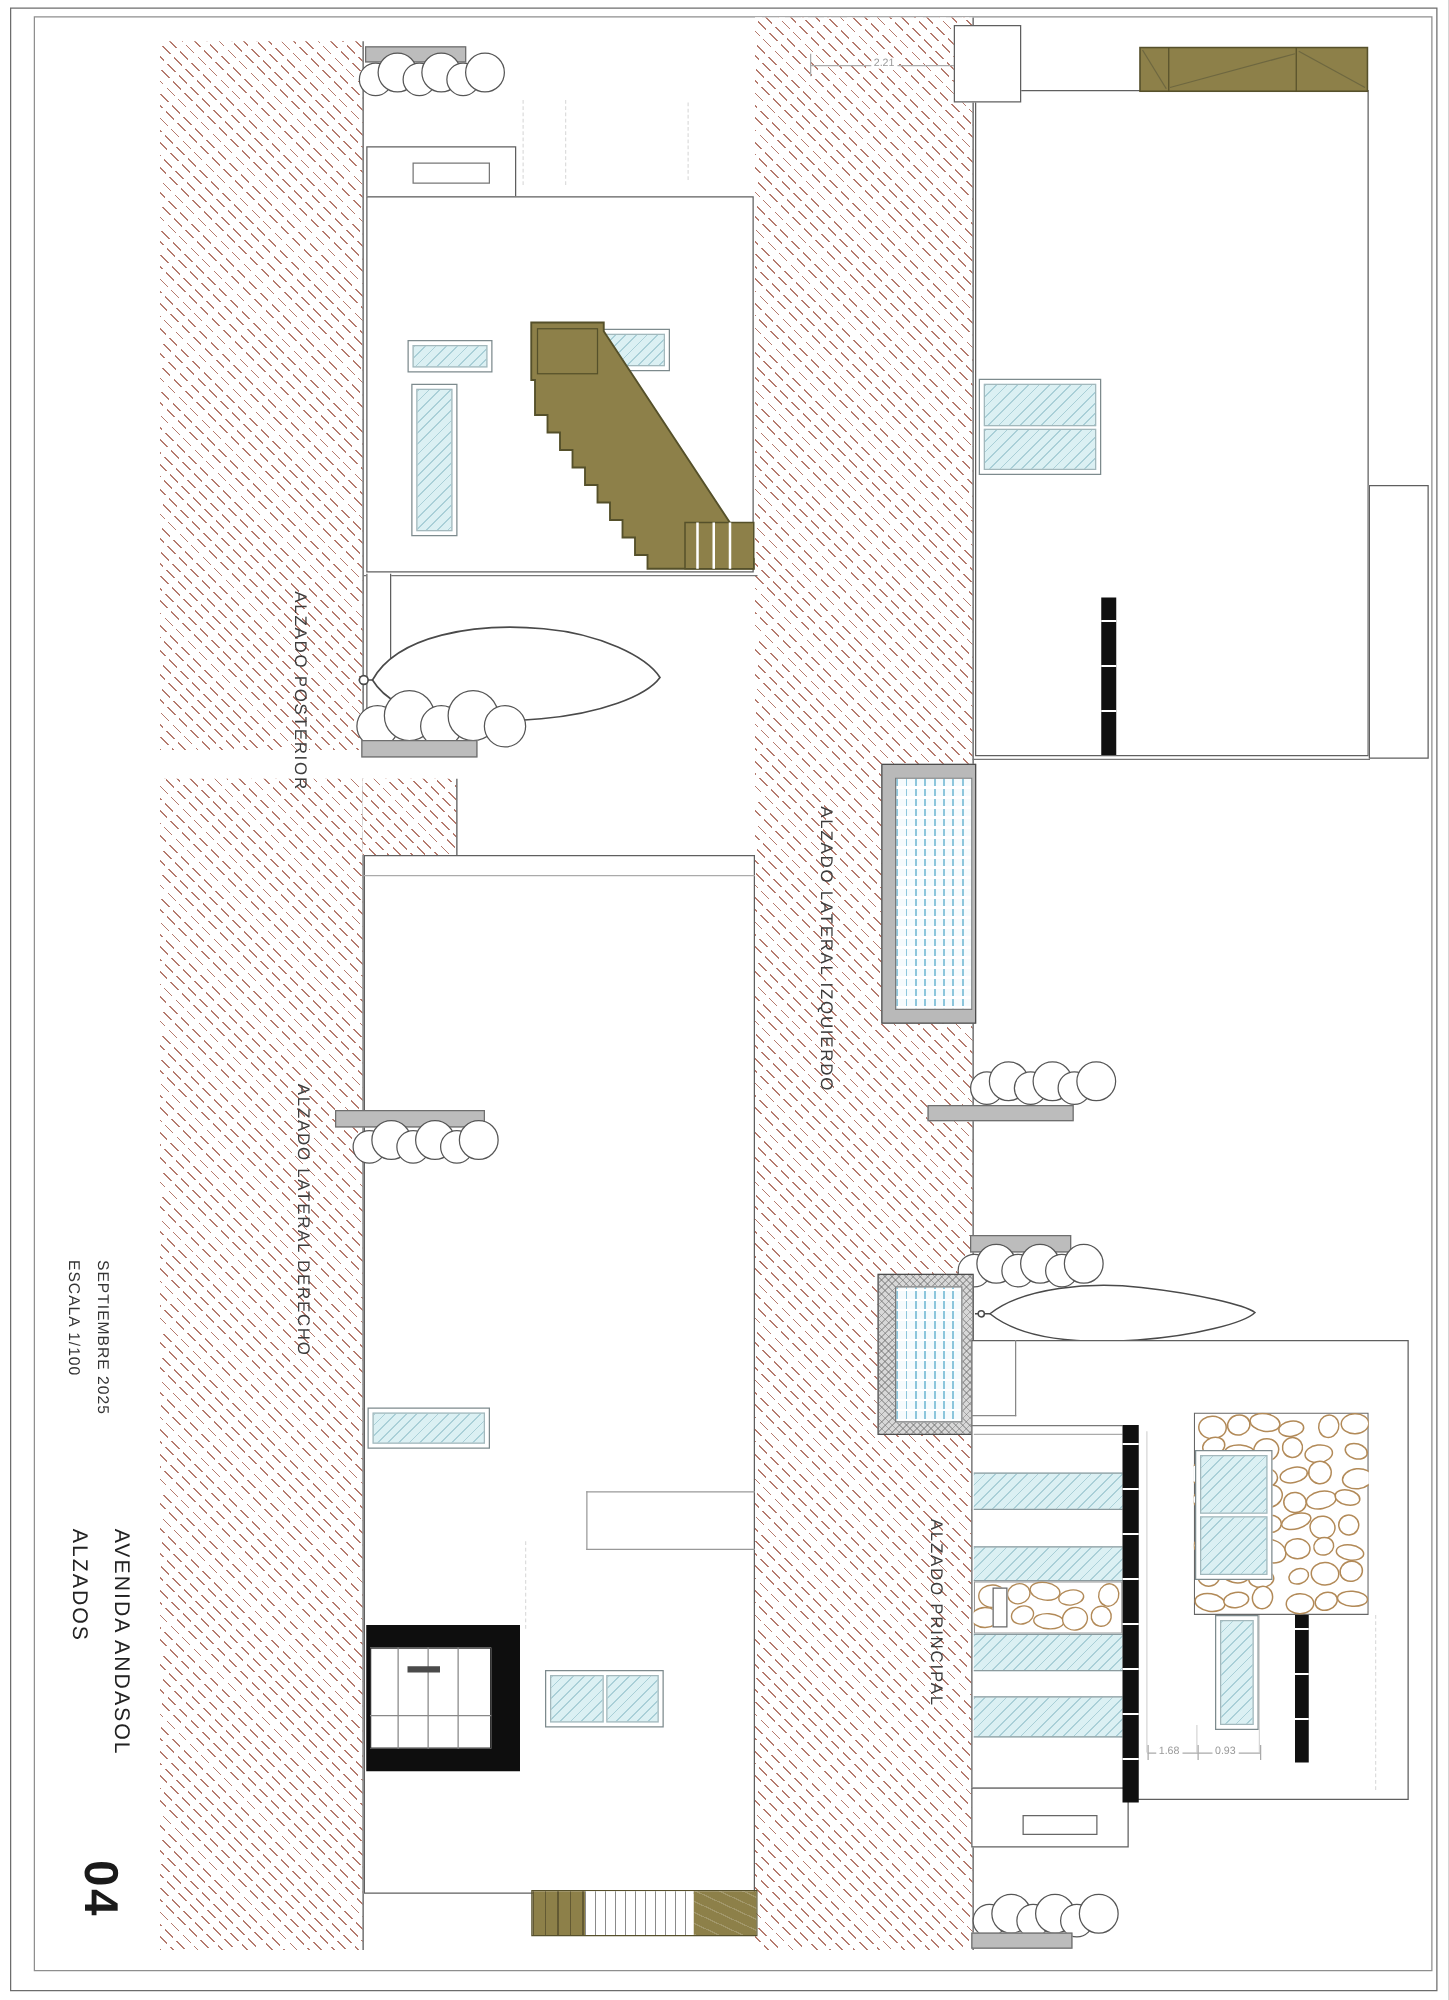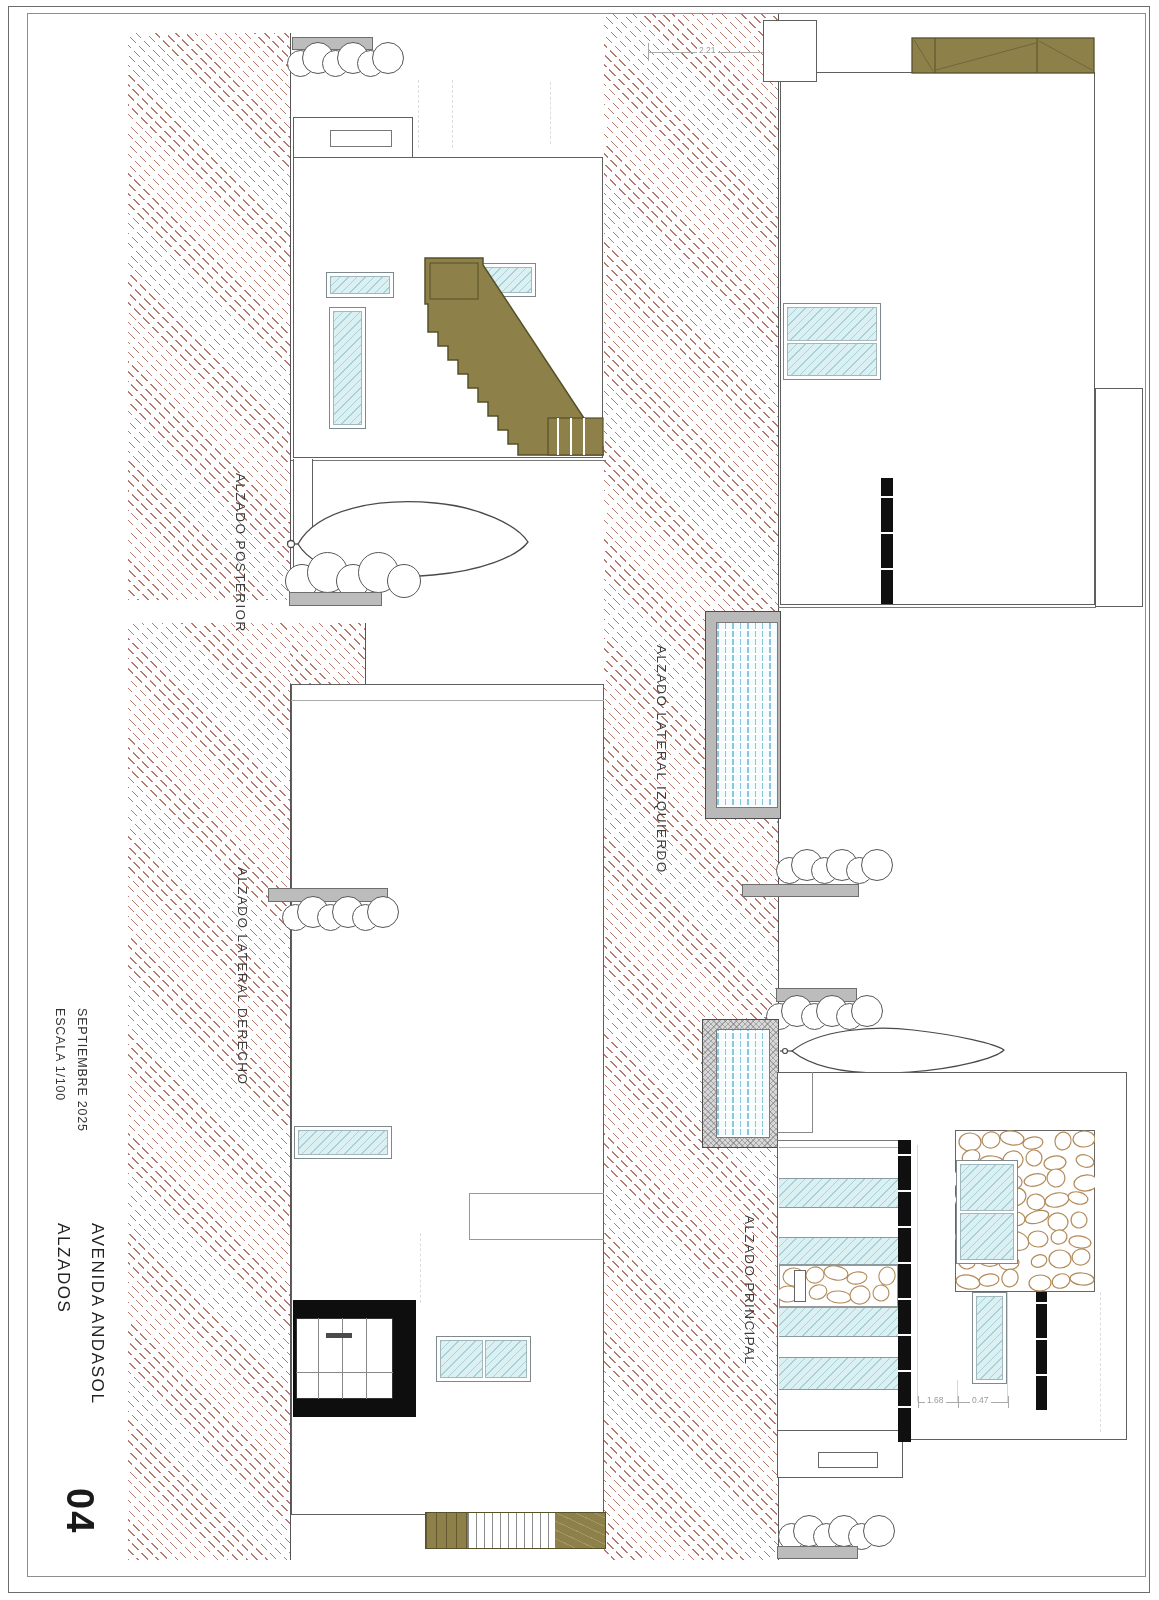--- a/index.html
+++ b/index.html
@@ -339,21 +339,21 @@
     <div class="dashv" style="left:1100px;top:1292px;height:140px"></div>
 
     <div class="vline faint" style="left:917px;top:1145px;height:257px"></div>
     <div class="vline faint" style="left:957px;top:1380px;height:22px"></div>
     <div class="vline faint" style="left:1007px;top:1292px;height:110px"></div>
     <div class="hline thin" style="left:918px;top:1402px;width:90px"></div>
     <div class="vline thin" style="left:918px;top:1396px;height:12px"></div>
     <div class="vline thin" style="left:958px;top:1396px;height:12px"></div>
     <div class="vline thin" style="left:1008px;top:1396px;height:12px"></div>
     <span class="dim" style="left:925px;top:1396px">1.68</span>
-    <span class="dim" style="left:970px;top:1396px">0.47</span>
+    <span class="dim" style="left:970px;top:1396px">0.93</span>
 
     <div class="clouds" style="left:778px;top:1515px">
         <i></i>
         <i></i>
         <i></i>
         <i></i>
         <i></i>
         <i></i>
       </div>
     <div class="gband" style="left:777px;top:1546px;width:81px;height:13px"></div>

